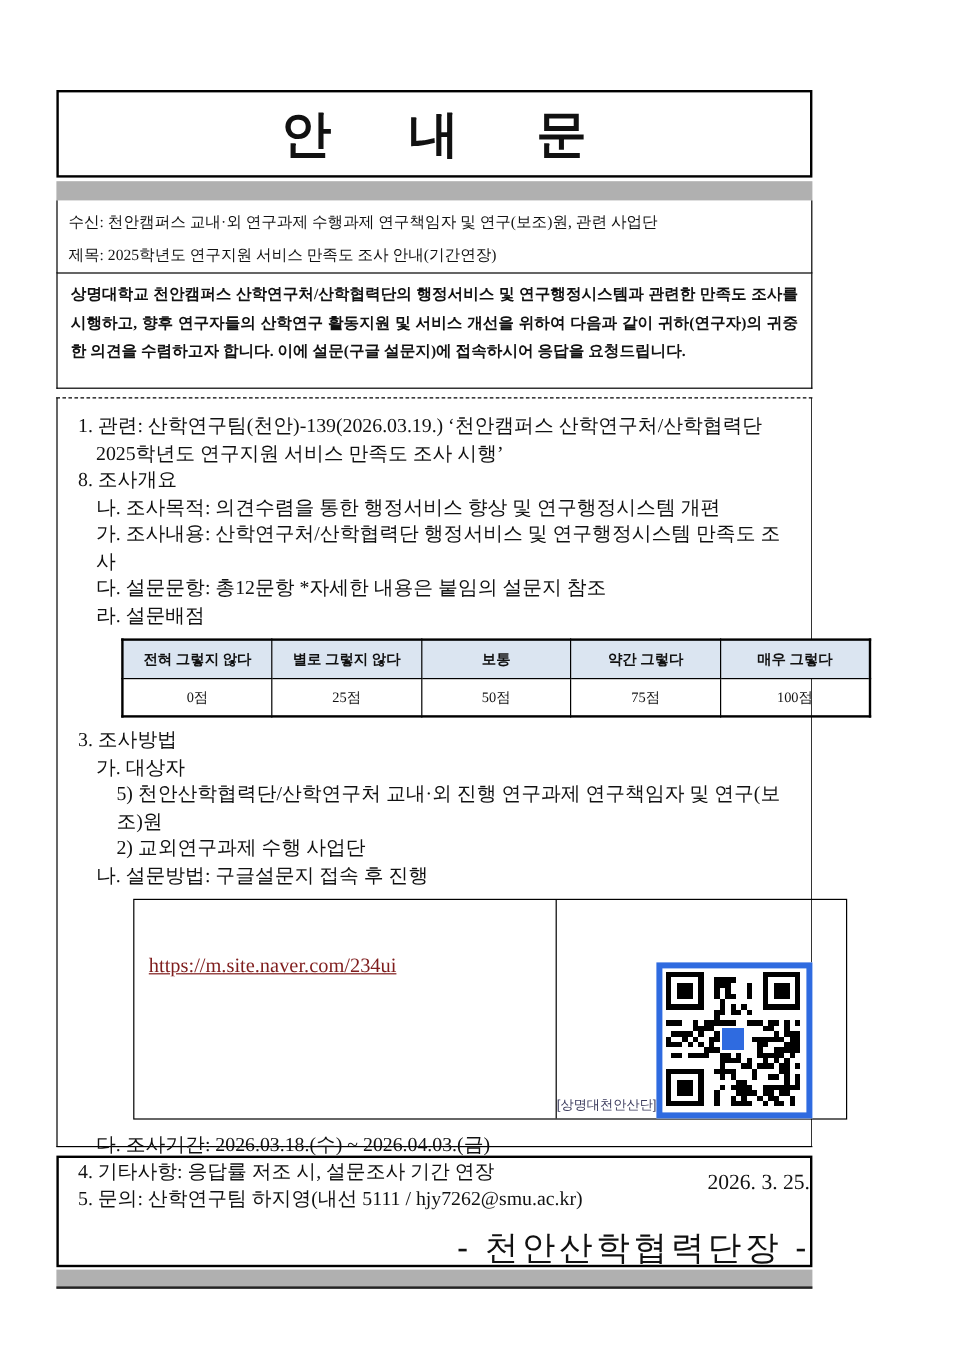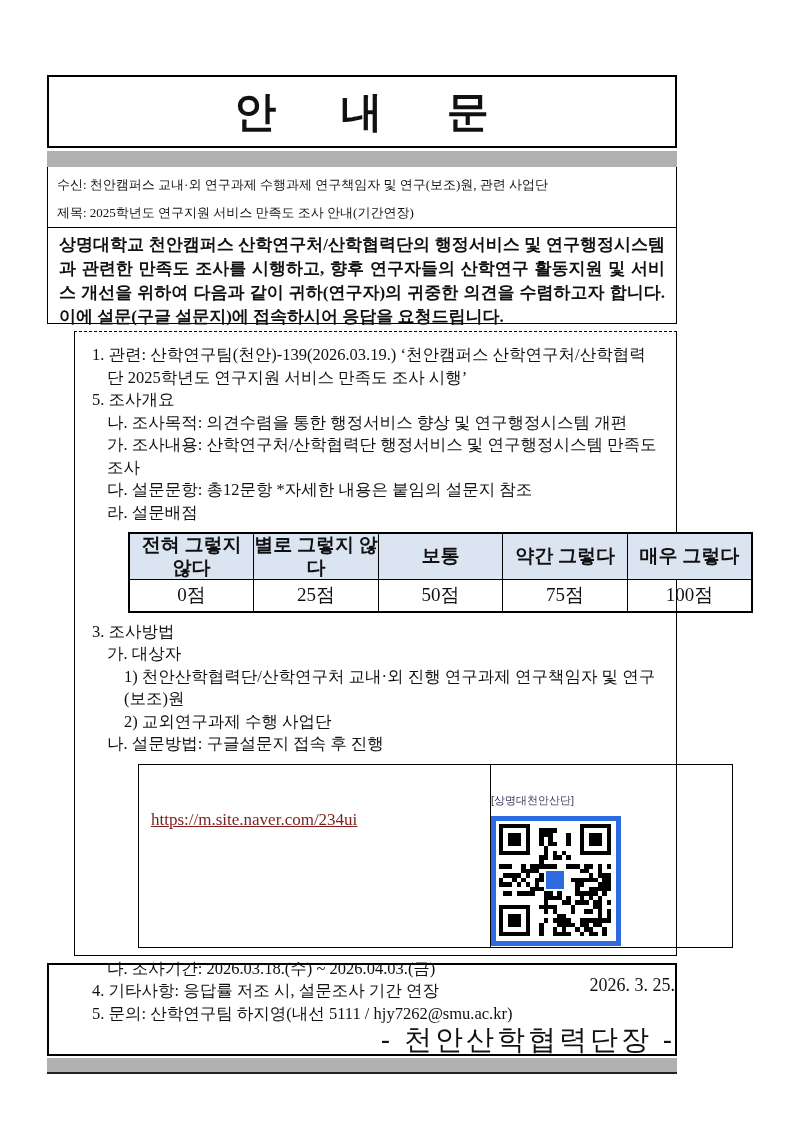--- a/index.html
+++ b/index.html
@@ -26,58 +26,58 @@
 
   
   .meta-box {
     height: 61px; border: 1.5px solid #000; border-top: none;
     padding: 4px 9px 0; font-size: 13px; line-height: 28px;
   }
 
   
   .intro-box {
     height: 96px; border: 1.5px solid #000; border-top: none;
-    padding: 5px 11px 0; font-size: 17px; font-weight: bold;
+    padding: 5px 11px 0; font-size: 13px; font-weight: bold;
     line-height: 24px; text-align: justify;
   }
 
   
   .content-box {
     margin-top: 7px; height: 625px;
     border: 1.5px solid #000; border-top: 1.5px dashed #000;
     padding: 12px 18px 0 17px;
-    font-size: 16.5px; line-height: 22.5px; margin-left: 27px;
+    font-size: 16.5px; line-height: 22.5px;
   }
   .row  { text-align: left; }
   .hang { padding-left: 15px; text-indent: -15px; }
   .ind1 { padding-left: 15px; }
   .ind2 { padding-left: 32px; }
 
   
   table.score {
     border-collapse: collapse; margin: 8px 0 8px 36px;
     width: 625px; table-layout: fixed;
-    border: 2px solid #000; font-size: 19px;
+    border: 2px solid #000; font-size: 12px;
   }
   table.score th, table.score td {
     border: 1px solid #000; height: 32px; text-align: center; vertical-align: middle;
   }
   table.score th { background: #dbe5f1; font-weight: 600; border-bottom: 1.5px solid #000; }
 
   
   .qr-box {
     margin: 8px 0 10px 46px; width: 595px; height: 184px;
     border: 1.5px solid #000; display: flex;
   }
   .qr-left { width: 352px; border-right: 1.5px solid #000; }
   .qr-left a {
     display: inline-block; margin: 44px 0 0 12px;
     color: #7f1d1d; font-size: 17px; text-decoration: underline;
   }
-  .qr-right { flex: 1; display: flex; flex-direction: column; align-items: flex-start; }
+  .qr-right { flex: 1; display: flex; flex-direction: row; align-items: flex-end; }
   .qr-caption {
     margin-top: 24px; font-size: 11px; color: #3a3a5c;
     font-family: "Liberation Sans", "DejaVu Sans", sans-serif;
   }
   .qr-frame {
     margin-top: 5px; width: 130px; height: 130px;
     border: 5px solid #2f6be0; background: #fff; padding: 3px;
   }
   .qr-frame svg { display: block; width: 112px; height: 112px; }
 
@@ -107,21 +107,21 @@
     <div class="meta-line">수신: 천안캠퍼스 교내·외 연구과제 수행과제 연구책임자 및 연구(보조)원, 관련 사업단</div>
     <div class="meta-line">제목: 2025학년도 연구지원 서비스 만족도 조사 안내(기간연장)</div>
   </div>
 
   <div class="intro-box">
     <p>상명대학교 천안캠퍼스 산학연구처/산학협력단의 행정서비스 및 연구행정시스템과 관련한 만족도 조사를 시행하고, 향후 연구자들의 산학연구 활동지원 및 서비스 개선을 위하여 다음과 같이 귀하(연구자)의 귀중한 의견을 수렴하고자 합니다. 이에 설문(구글 설문지)에 접속하시어 응답을 요청드립니다.</p>
   </div>
 
   <div class="content-box">
     <div class="row hang">1. 관련: 산학연구팀(천안)-139(2026.03.19.) ‘천안캠퍼스 산학연구처/산학협력단 2025학년도 연구지원 서비스 만족도 조사 시행’</div>
-    <div class="row">5. 조사개요</div>
+    <div class="row">8. 조사개요</div>
     <div class="row ind1">나. 조사목적: 의견수렴을 통한 행정서비스 향상 및 연구행정시스템 개편</div>
     <div class="row ind1">가. 조사내용: 산학연구처/산학협력단 행정서비스 및 연구행정시스템 만족도 조사</div>
     <div class="row ind1">다. 설문문항: 총12문항  *자세한 내용은 붙임의 설문지 참조</div>
     <div class="row ind1">라. 설문배점</div>
 
     <table class="score">
       <tbody>
         <tr>
           <th>전혀 그렇지 않다</th>
           <th>별로 그렇지 않다</th>
@@ -134,21 +134,21 @@
           <td>25점</td>
           <td>50점</td>
           <td>75점</td>
           <td>100점</td>
         </tr>
       </tbody>
     </table>
 
     <div class="row">3. 조사방법</div>
     <div class="row ind1">가. 대상자</div>
-    <div class="row ind2">1) 천안산학협력단/산학연구처 교내·외 진행 연구과제 연구책임자 및 연구(보조)원</div>
+    <div class="row ind2">5) 천안산학협력단/산학연구처 교내·외 진행 연구과제 연구책임자 및 연구(보조)원</div>
     <div class="row ind2">2) 교외연구과제 수행 사업단</div>
     <div class="row ind1">나. 설문방법: 구글설문지 접속 후 진행</div>
 
     <div class="qr-box">
       <div class="qr-left">
         <a href="#">https://m.site.naver.com/234ui</a>
       </div>
       <div class="qr-right">
         <div class="qr-caption">[상명대천안산단]</div>
         <div class="qr-frame">

